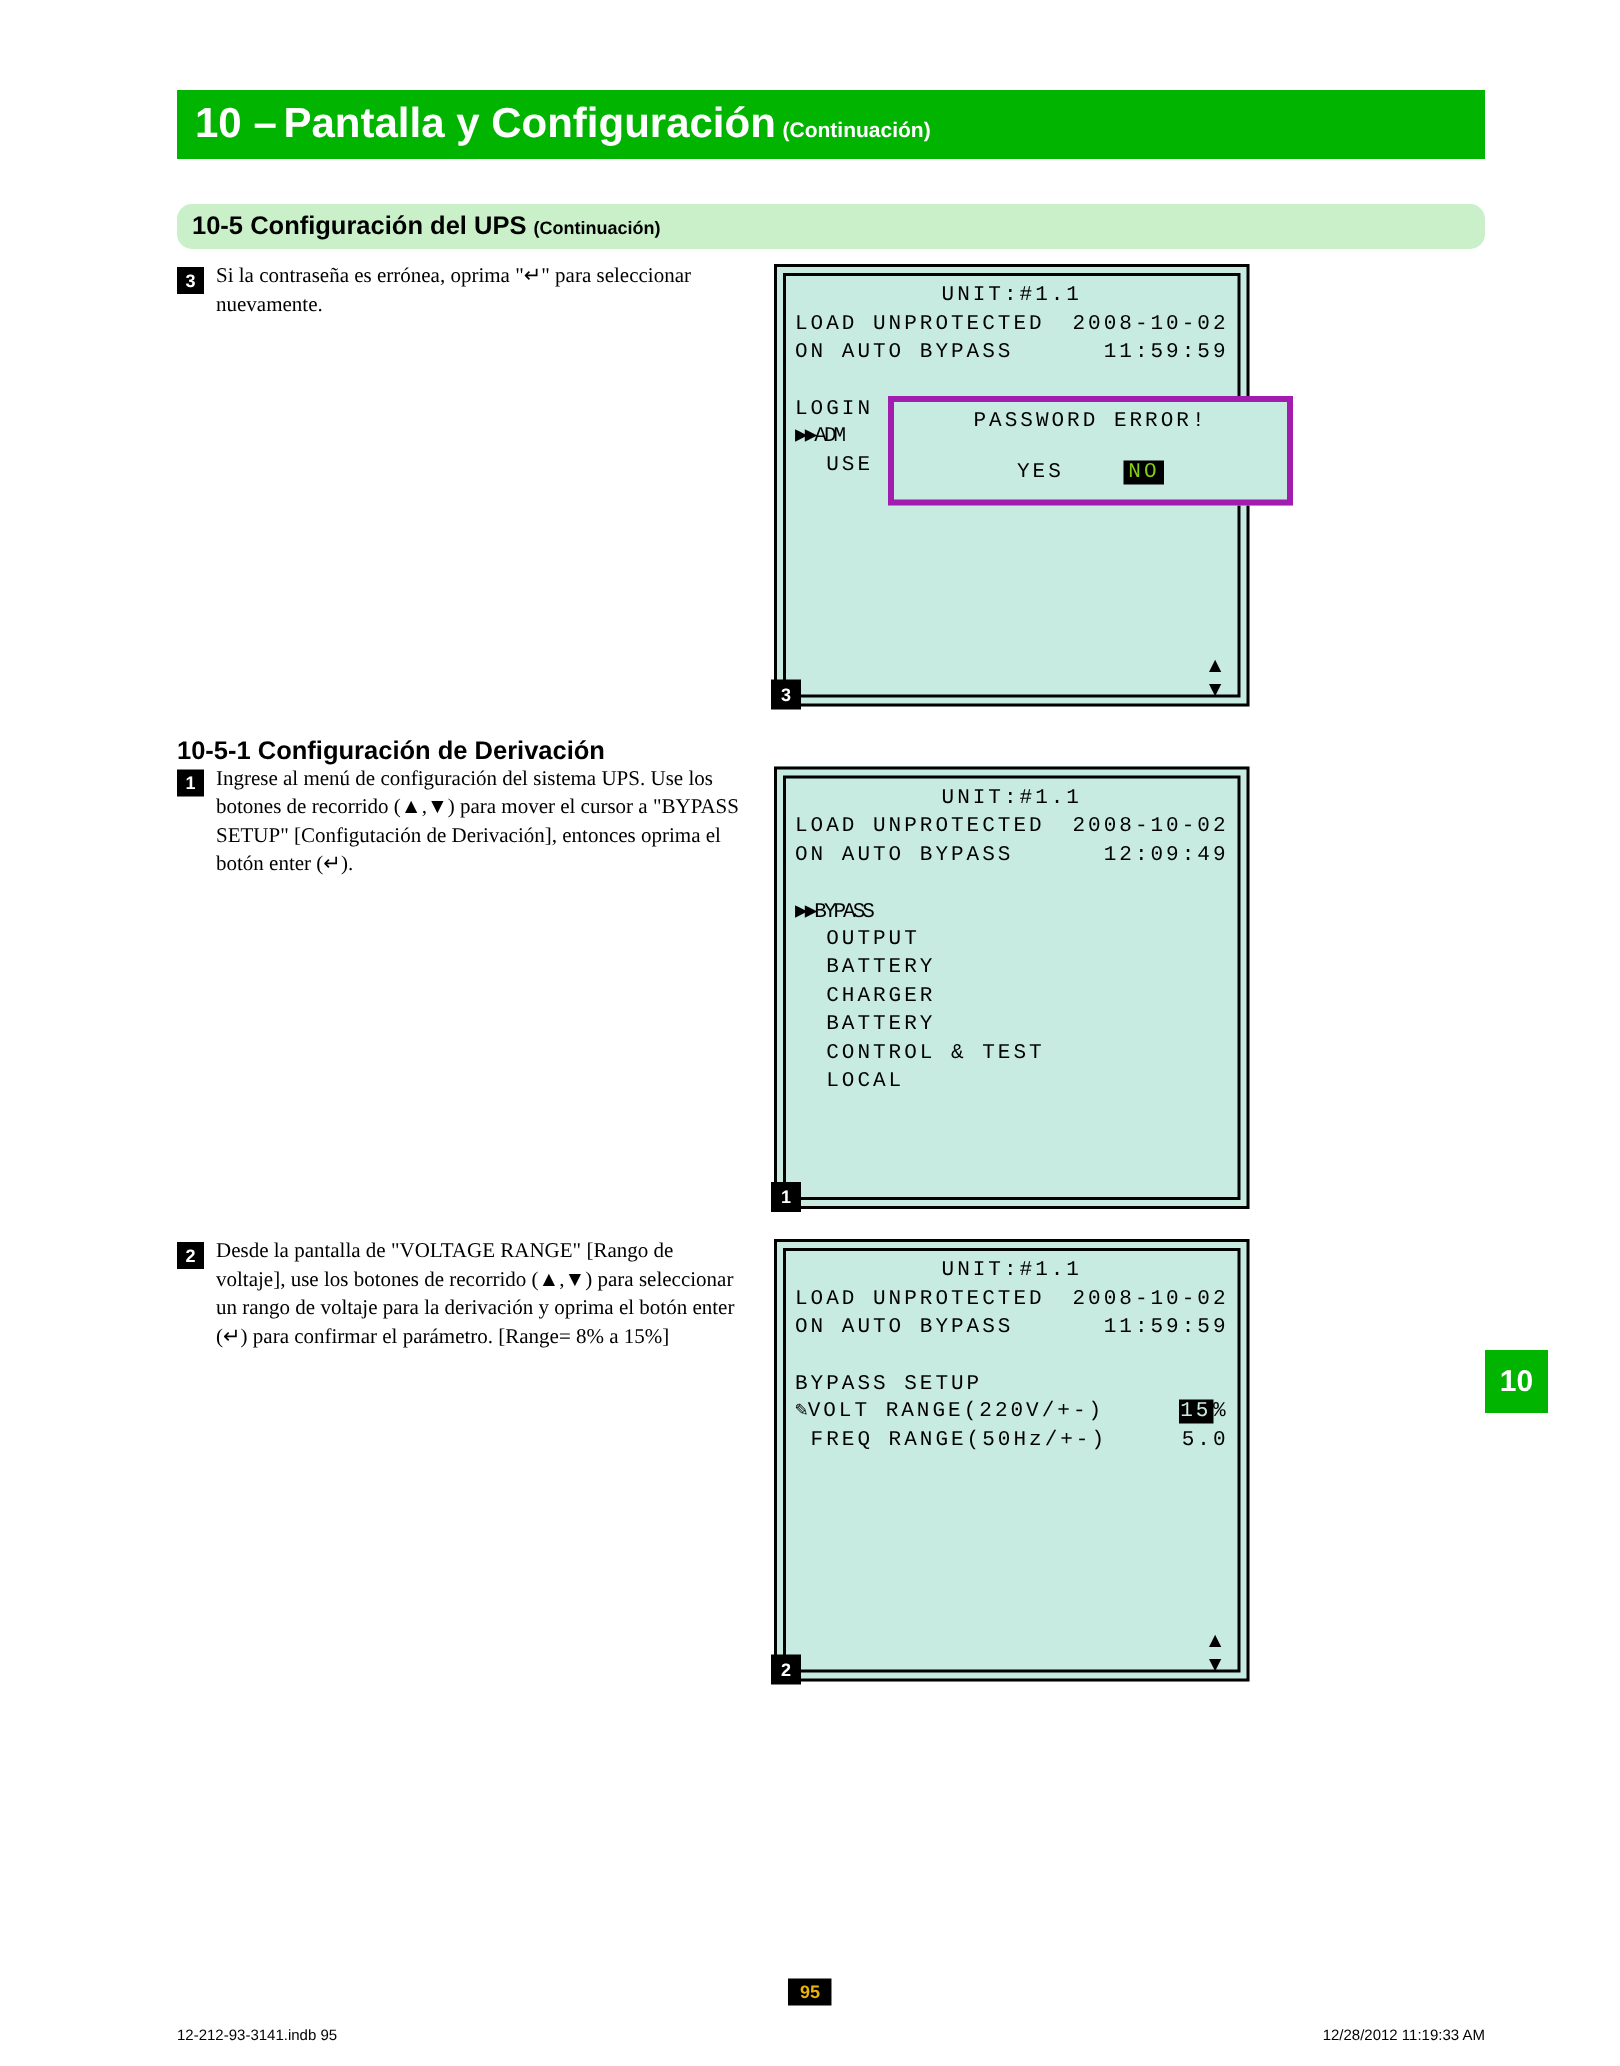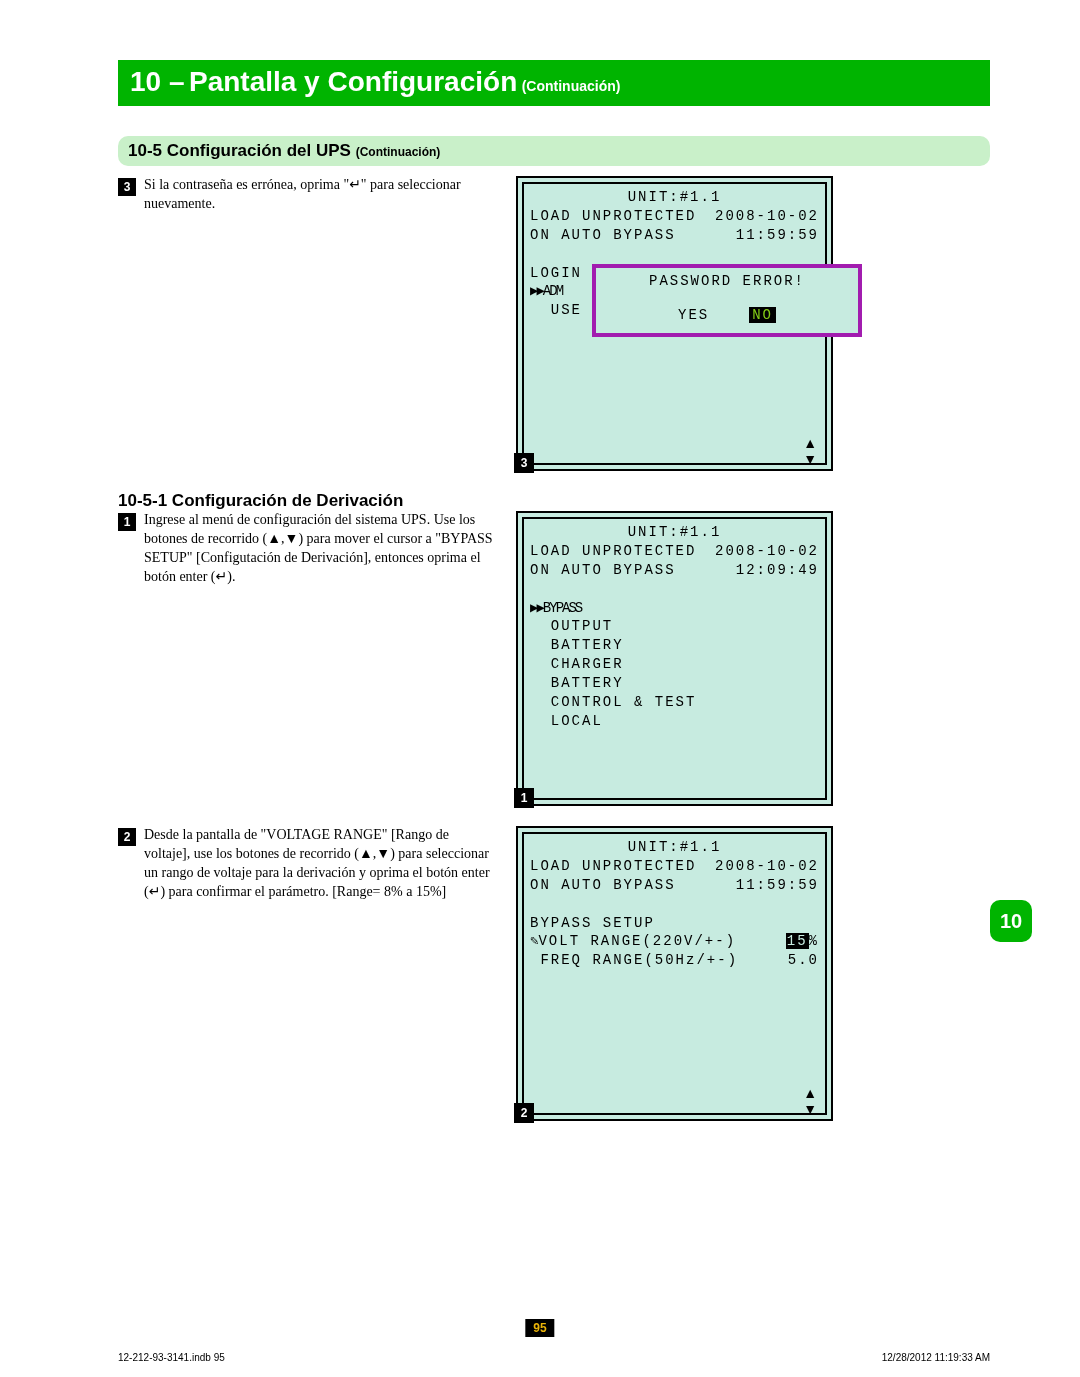--- a/index.html
+++ b/index.html
@@ -23,21 +23,21 @@
   .lcd-line { white-space: pre; line-height: 1.35; }
   .lcd-center { text-align: center; }
   .lcd-row { display: flex; justify-content: space-between; }
   .caption-num { position: absolute; left: -4px; bottom: -4px; width: 20px; height: 20px; background: #000; color: #fff; font-size: 12px; font-weight: bold; font-family: Arial, Helvetica, sans-serif; letter-spacing: 0; display: flex; align-items: center; justify-content: center; }
   .updown { position: absolute; right: 14px; bottom: 2px; font-size: 14px; letter-spacing: 0; font-family: Arial, Helvetica, sans-serif; }
   .dialog-box { position: absolute; border: 4px solid #a21caf; background: #c7ebe0; padding: 4px 8px 10px 8px; left: 68px; top: 80px; width: 270px; }
   .dialog-box .yn { display: flex; justify-content: center; gap: 40px; margin-top: 16px; }
   .hlno { background: #000; color: #84cc16; padding: 0 3px; }
   .hl15 { background: #000; color: #c7ebe0; padding: 0 1px; }
   .ptrs { letter-spacing: -2px; }
-  .side-tab { position: absolute; right: 48px; top: 900px; width: 42px; height: 42px; background: #00b400; color: #fff; font-size: 20px; font-weight: bold; display: flex; align-items: center; justify-content: center; border-radius: 10px; }
+  .side-tab { position: absolute; right: 48px; top: 900px; width: 42px; height: 42px; background: #00b400; color: #fff; font-size: 20px; font-weight: bold; display: flex; align-items: center; justify-content: center; }
   .page-num { position: absolute; left: 50%; bottom: 40px; transform: translateX(-50%); background: #000; color: #eab308; font-size: 12px; font-weight: bold; padding: 2px 8px; }
   .footer { position: absolute; bottom: 14px; left: 118px; right: 90px; display: flex; justify-content: space-between; font-size: 10px; color: #000; font-family: Arial, Helvetica, sans-serif; }
   .pencil::before { content: "\270E"; letter-spacing: 0; }
 </style>
 </head>
 <body>
 
 <div class="page">
 
   <div class="chapter-band">

